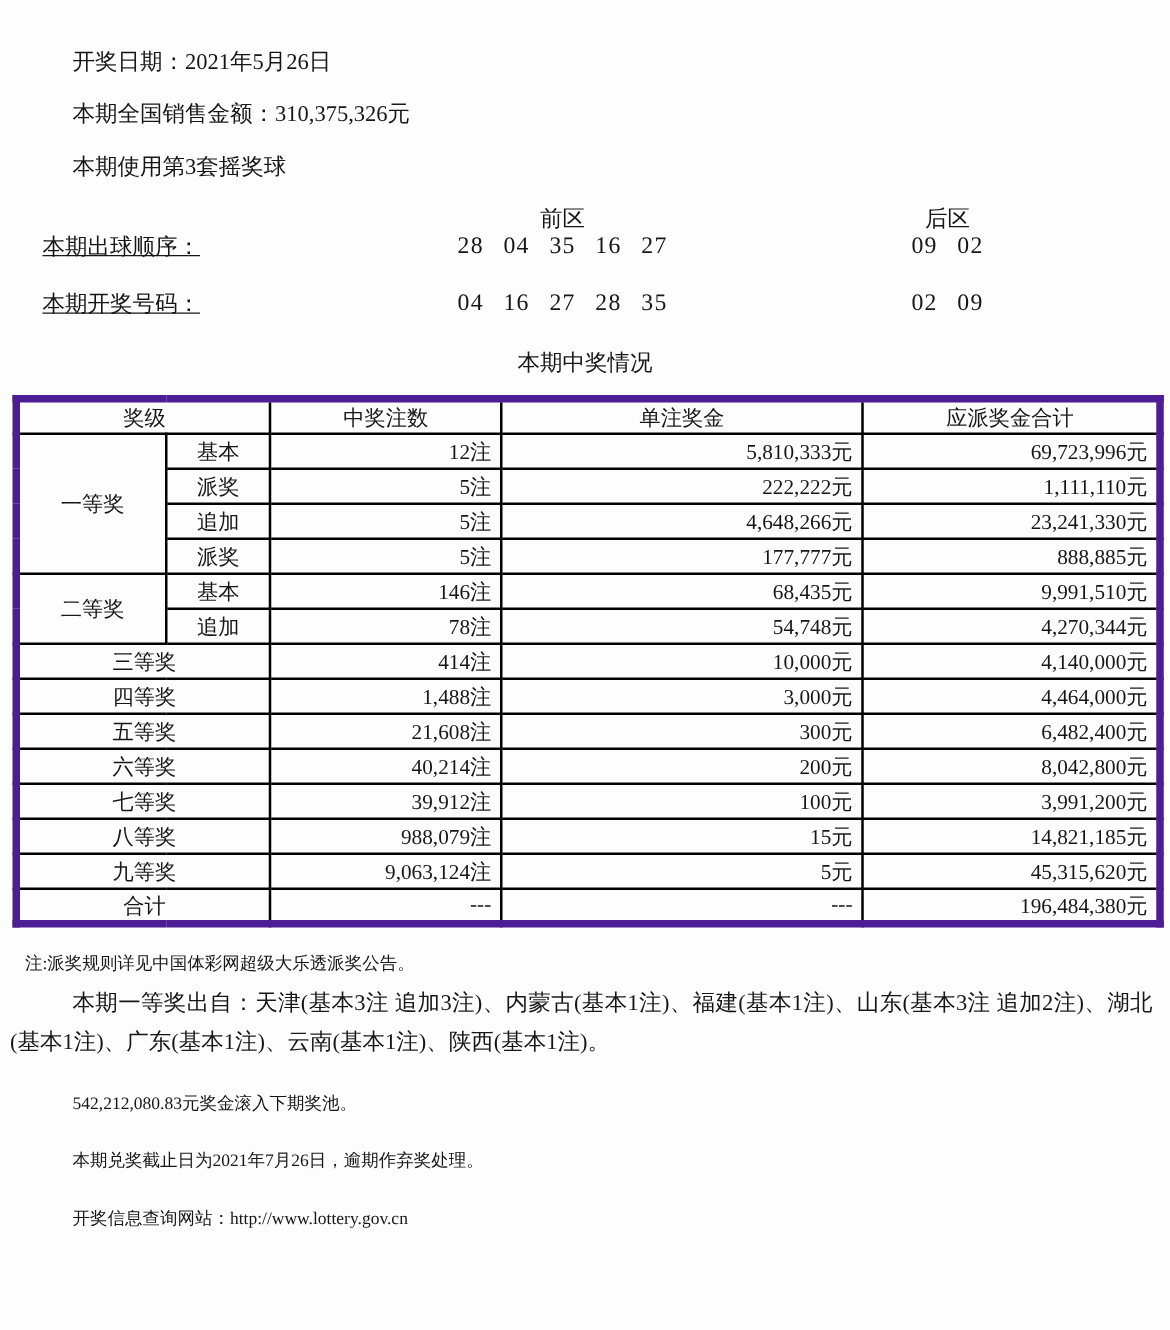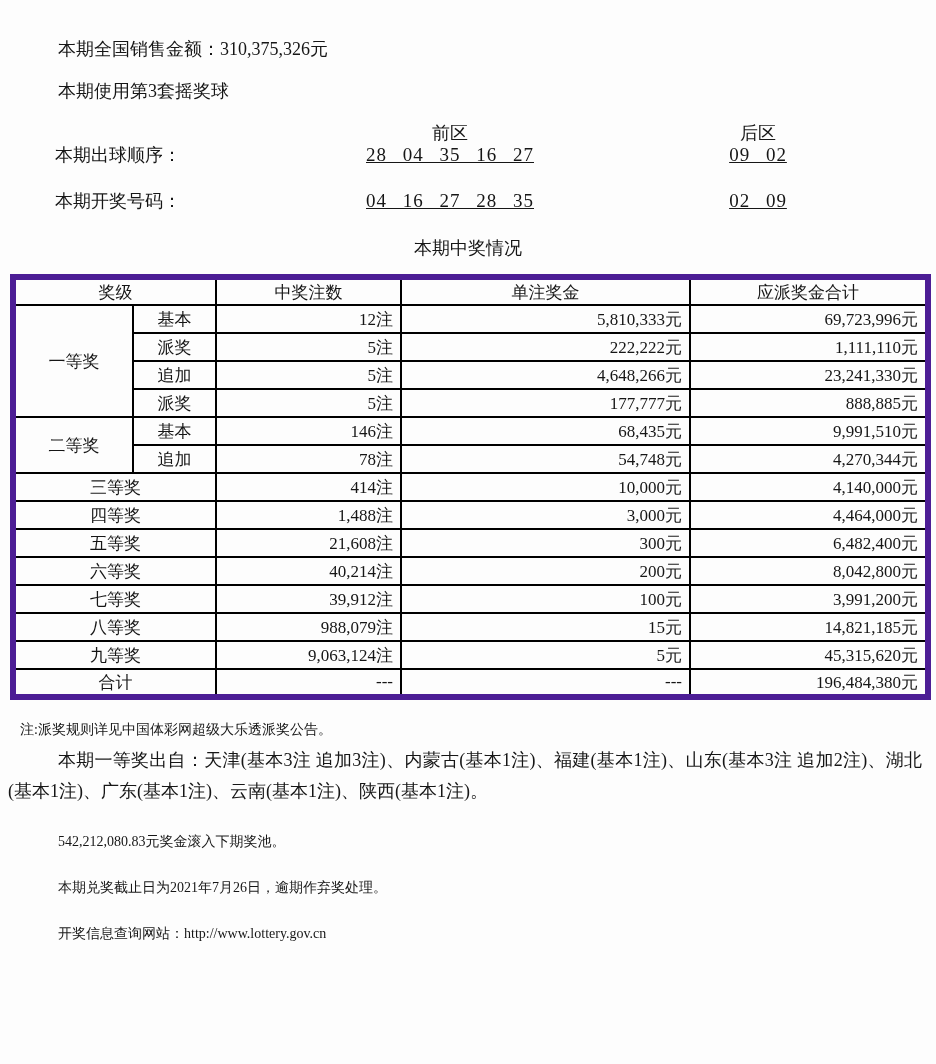--- a/index.html
+++ b/index.html
@@ -13,23 +13,23 @@
   .page { position: relative; width: 936px; height: 1064px; overflow: hidden; }
 
   
   .info { padding-top: 38px; margin-left: 58px; }
   .info p { margin: 0 0 20px 0; font-size: 18px; line-height: 22px; }
 
   
   .zones { margin-top: 0; }
   .zone-row { display: grid; grid-template-columns: 300px 300px 316px; font-size: 18px; line-height: 22px; }
   .zone-row.numbers { margin-bottom: 24px; }
-  .zone-label { padding-left: 55px; }
+  .zone-label { padding-left: 34px; text-decoration: underline; }
   .zone-front, .zone-back { text-align: center; }
-  .nums { font-size: 19px; word-spacing: 10px; letter-spacing: 1px; font-family: "Liberation Serif", "DejaVu Serif", serif; text-decoration: underline; }
+  .nums { font-size: 19px; word-spacing: 10px; letter-spacing: 1px; font-family: "Liberation Serif", "DejaVu Serif", serif; }
 
   
   .tbl-title { text-align: center; font-size: 18px; font-weight: normal; margin: 4px 0 14px 0; }
 
   
   table.prize-table {
     border-collapse: collapse;
     margin-left: 10px;
     width: 915px;
     table-layout: fixed;
@@ -56,20 +56,21 @@
     text-align: justify;
   }
   .bottom-line { font-size: 14px; line-height: 22px; margin: 0 0 0 58px; padding-top: 24px; }
 </style>
 </head>
 <body>
 
 <div class="page">
 
   <div class="info">
+    <p>开奖日期：2021年5月26日</p>
     <p>本期全国销售金额：310,375,326元</p>
     <p>本期使用第3套摇奖球</p>
   </div>
 
   <div class="zones">
     <div class="zone-row">
       <div class="zone-label"></div>
       <div class="zone-front">前区</div>
       <div class="zone-back">后区</div>
     </div>

